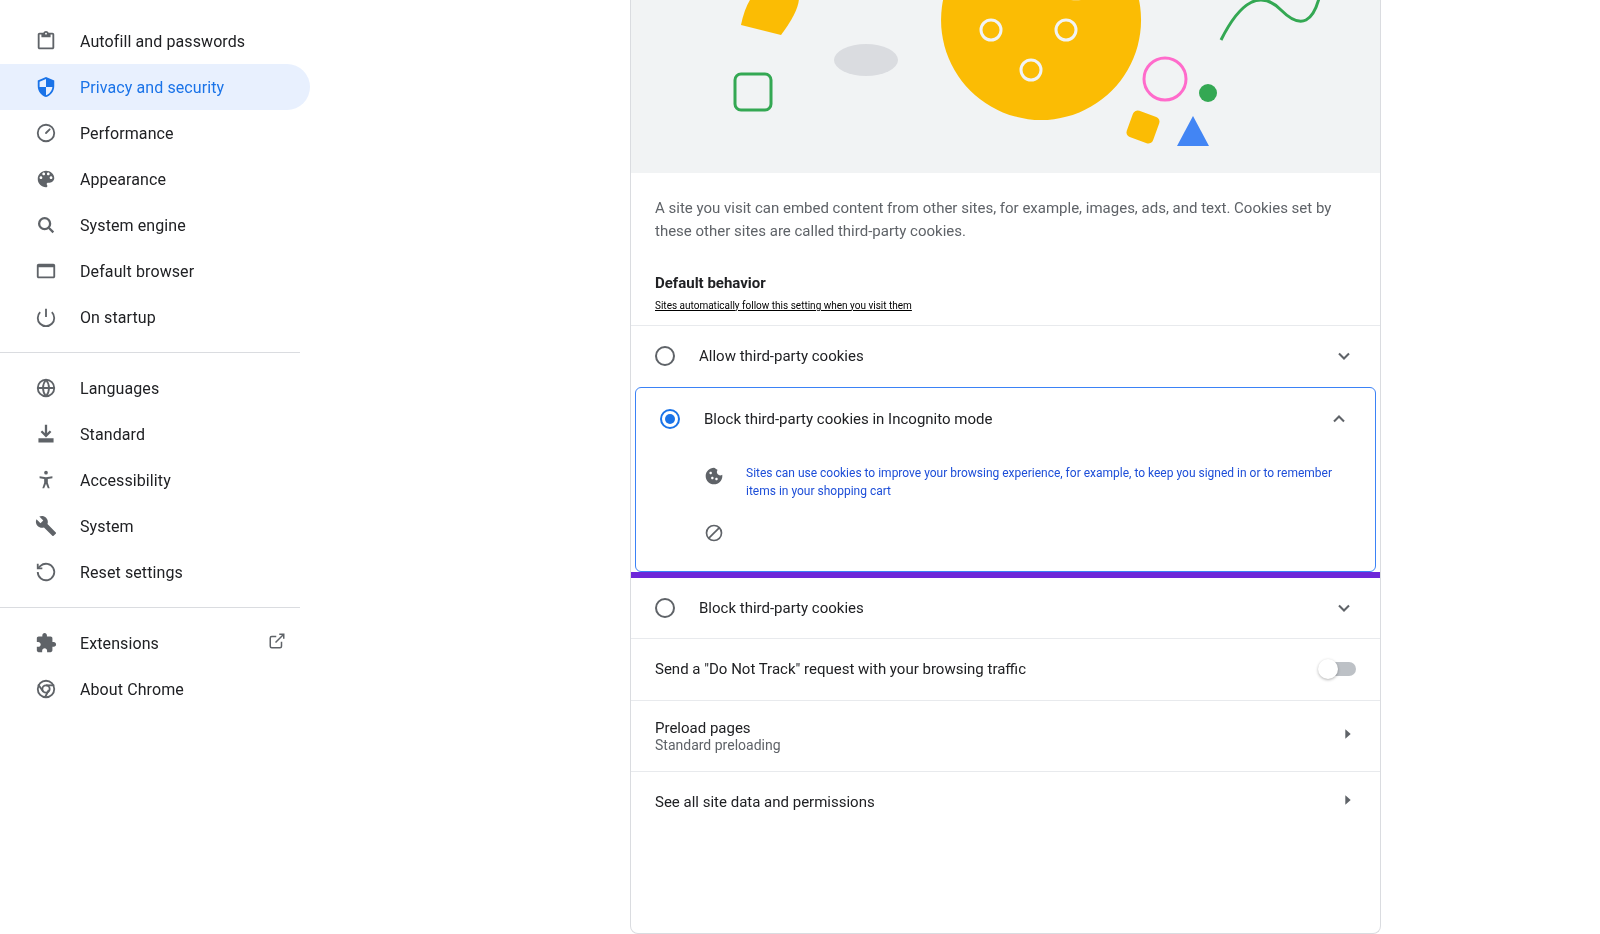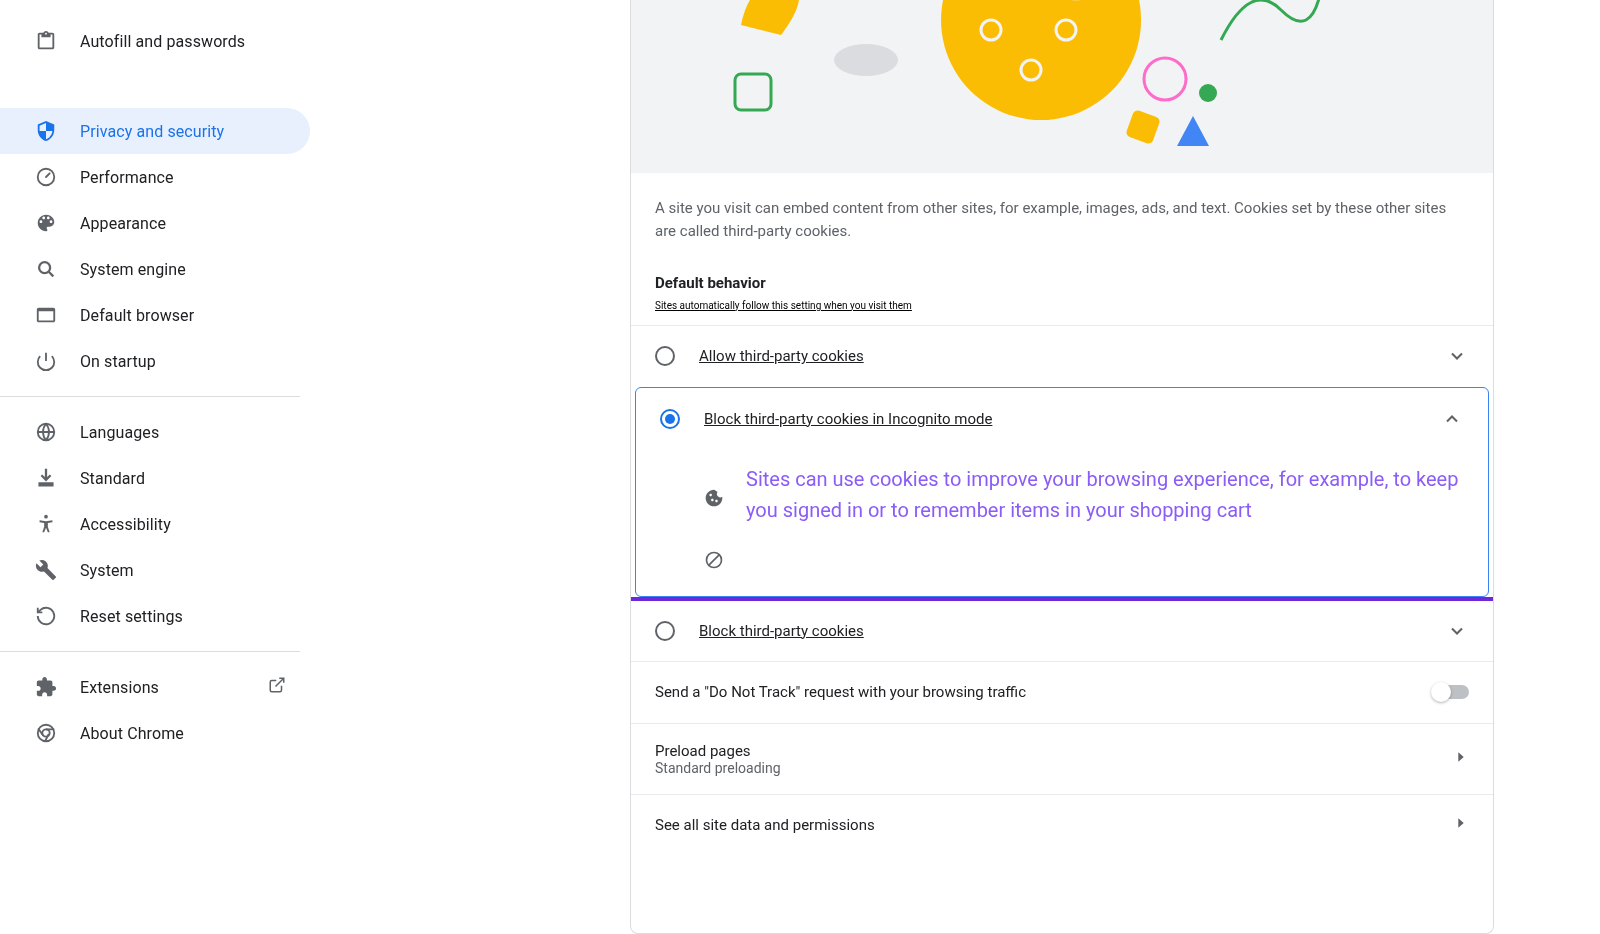--- a/index.html
+++ b/index.html
@@ -37,21 +37,20 @@
     padding: 0 24px 0 34px;
     border-radius: 0 24px 24px 0;
     cursor: pointer;
     font-size: 16px;
     color: #202124;
     letter-spacing: 0.1px;
   }
   .sidebar-item.active {
     background: #e8f0fe;
     color: #1a73e8;
-    margin-top: 44px;
   }
   .sidebar-item .icon {
     width: 24px;
     height: 24px;
     margin-right: 22px;
     display: flex;
     align-items: center;
     justify-content: center;
     color: #5f6368;
   }
@@ -61,21 +60,21 @@
 
   
   .main {
     flex: 1;
     display: flex;
     justify-content: flex-start;
     overflow-y: auto;
     position: relative;
   }
   .card {
-    width: 864px;
+    width: 751px;
     margin-left: 320px;
     border: 1px solid #dadce0;
     border-top: none;
     border-radius: 0 0 8px 8px;
     background: #fff;
     overflow: hidden;
   }
   .hero {
     height: 173px;
     background: #f1f3f4;
@@ -101,21 +100,21 @@
     padding: 4px 24px 14px 24px;
     font-size: 10px;
     color: #000000;
     text-decoration: underline;
   }
 
   .option-row {
     display: flex;
     align-items: center;
     padding: 18px 24px;
-    border-top: 4px solid #6d28d9;
+    border-top: 6px solid #6d28d9;
     cursor: pointer;
     font-size: 15px;
     min-height: 62px;
   }
   .option-row.first { border-top: 1px solid #e8eaed; }
   .radio {
     width: 20px;
     height: 20px;
     border: 2px solid #5f6368;
     border-radius: 50%;
@@ -126,39 +125,39 @@
     justify-content: center;
   }
   .radio.selected { border-color: #1a73e8; }
   .radio.selected::after {
     content: '';
     width: 10px;
     height: 10px;
     border-radius: 50%;
     background: #1a73e8;
   }
-  .option-label { flex: 1; text-decoration: underline; }
+  .option-label { flex: 1; }
   .expand-icon { color: #5f6368; width: 24px; height: 24px; display:flex; align-items:center; justify-content:center;}
 
   .highlight-box {
     border: 1px solid #3b82f6;
     border-radius: 6px;
     margin: 0px 4px;
   }
   .highlight-box .option-row { border-top: none; }
 
   .expanded-details {
     padding: 4px 24px 18px 68px;
   }
   .detail-row {
     display: flex;
-    align-items: center;
+    align-items: flex-start;
     padding: 10px 0;
-    font-size: 20px;
-    color: #8b5cf6;
+    font-size: 12px;
+    color: #1d4ed8;
     line-height: 1.55;
   }
   .detail-row .detail-icon {
     width: 20px;
     height: 20px;
     margin-right: 22px;
     margin-top: 2px;
     flex-shrink: 0;
     color: #5f6368;
   }

